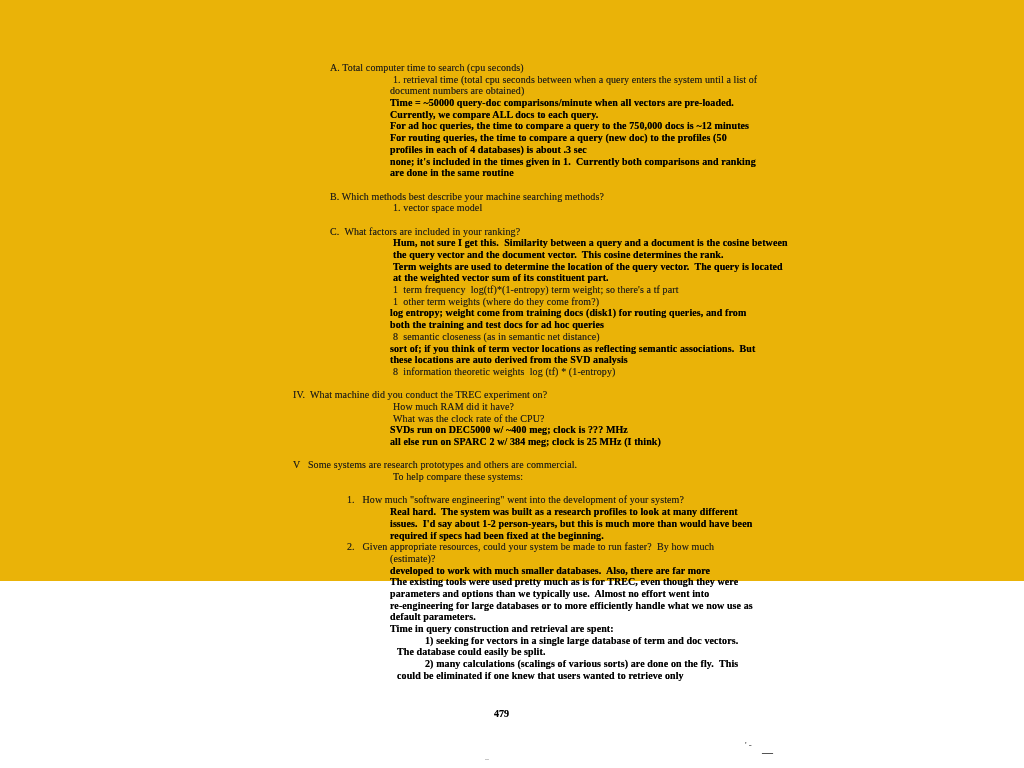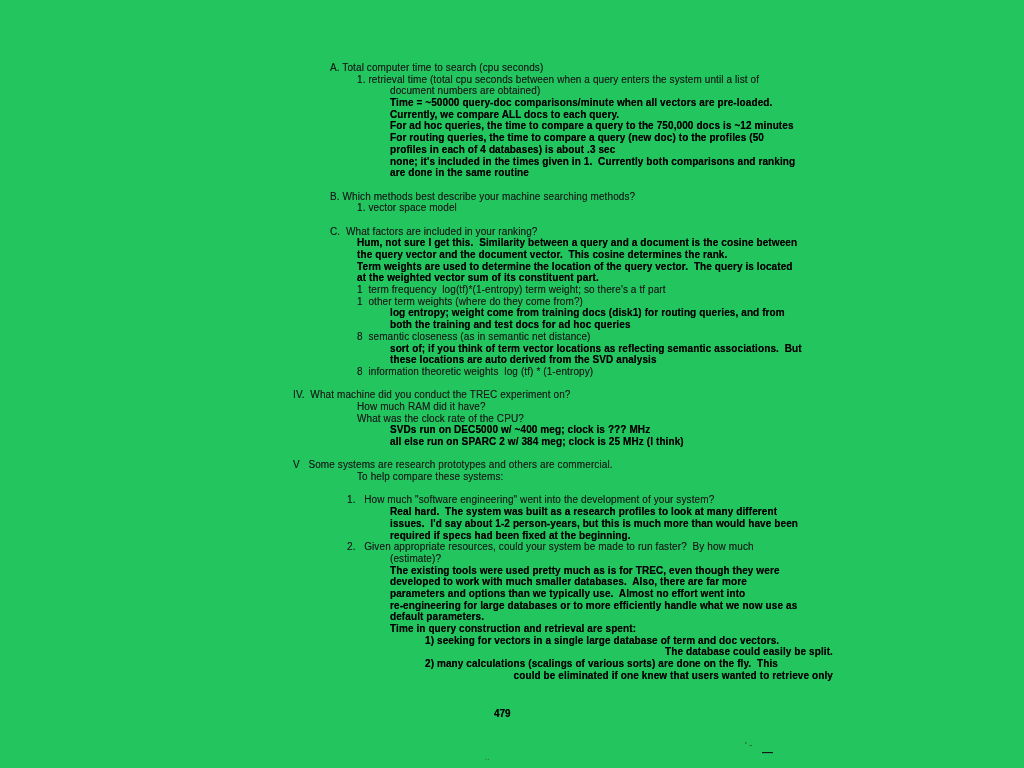--- a/index.html
+++ b/index.html
@@ -6,23 +6,23 @@
     margin: 0;
     padding: 0;
     width: 1024px;
     height: 768px;
     background: #ffffff;
     overflow: hidden;
   }
   .scan {
     position: relative;
     width: 1024px;
-    height: 768px;
-    background: #22c55e;
-    font-family: Liberation Sans, sans-serif;
+    height: 581px;
+    background: #eab308;
+    font-family: Liberation Serif, serif;
     color: #161616;
   }
   .doc {
     position: absolute;
     left: 293px;
     top: 62px;
     width: 540px;
   }
   .line {
     font-size: 10px;
@@ -35,24 +35,24 @@
   }
   .line.bold {
     font-weight: 700;
     color: #000;
     text-shadow: 0 0 0.5px rgba(0,0,0,0.65);
   }
   .blank { height: 11.7px; }
   .ind0 { margin-left: 0; }
   .ind1 { margin-left: 37px; }
   .ind2 { margin-left: 54px; }
-  .ind3 { margin-left: 64px; }
+  .ind3 { margin-left: 100px; }
   .ind4 { margin-left: 97px; }
   .ind5 { margin-left: 132px; }
-  .ind6 { margin-left: 104px; text-align: right; }
+  .ind6 { margin-left: 104px; }
   .pageno {
     position: absolute;
     left: 494px;
     top: 708px;
     font-size: 10px;
     font-weight: 700;
     color: #000;
     text-shadow: 0 0 0.5px rgba(0,0,0,0.6);
   }
   .artifact {
@@ -106,22 +106,22 @@
       <div class="blank"></div>
       <div class="line ind0">V   Some systems are research prototypes and others are commercial.</div>
       <div class="line ind3">To help compare these systems:</div>
       <div class="blank"></div>
       <div class="line ind2">1.   How much "software engineering" went into the development of your system?</div>
       <div class="line ind4 bold">Real hard.  The system was built as a research profiles to look at many different</div>
       <div class="line ind4 bold">issues.  I'd say about 1-2 person-years, but this is much more than would have been</div>
       <div class="line ind4 bold">required if specs had been fixed at the beginning.</div>
       <div class="line ind2">2.   Given appropriate resources, could your system be made to run faster?  By how much</div>
       <div class="line ind4">(estimate)?</div>
+      <div class="line ind4 bold">developed to work with much smaller databases.  Also, there are far more</div>
       <div class="line ind4 bold">The existing tools were used pretty much as is for TREC, even though they were</div>
-      <div class="line ind4 bold">developed to work with much smaller databases.  Also, there are far more</div>
       <div class="line ind4 bold">parameters and options than we typically use.  Almost no effort went into</div>
       <div class="line ind4 bold">re-engineering for large databases or to more efficiently handle what we now use as</div>
       <div class="line ind4 bold">default parameters.</div>
       <div class="line ind4 bold">Time in query construction and retrieval are spent:</div>
       <div class="line ind5 bold">1) seeking for vectors in a single large database of term and doc vectors.</div>
       <div class="line ind6 bold">The database could easily be split.</div>
       <div class="line ind5 bold">2) many calculations (scalings of various sorts) are done on the fly.  This</div>
       <div class="line ind6 bold">could be eliminated if one knew that users wanted to retrieve only</div>
     </div>
   <div class="pageno">479</div>

